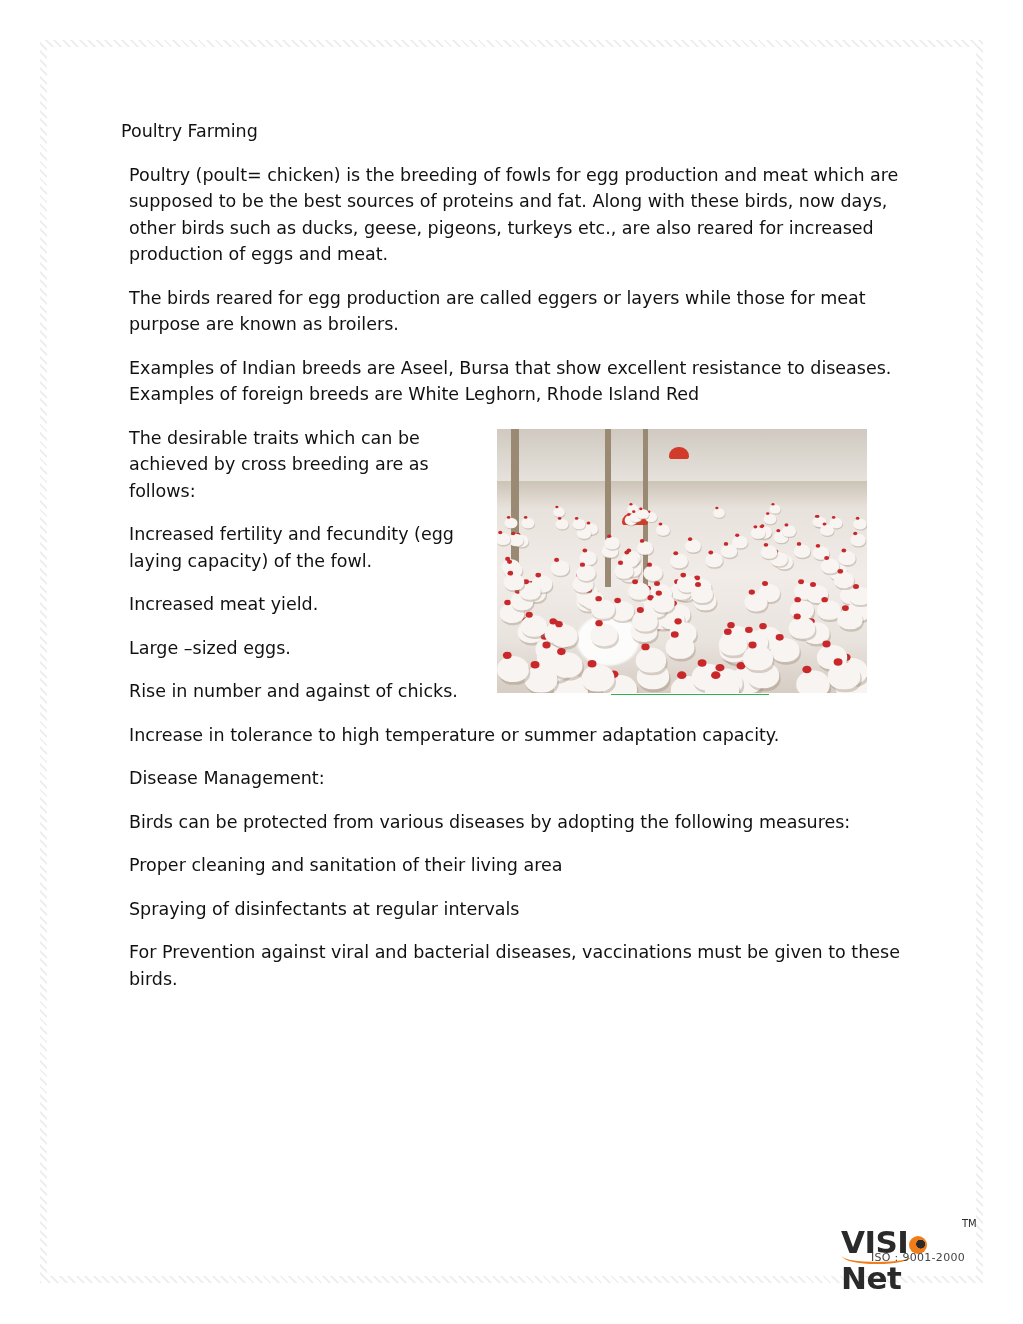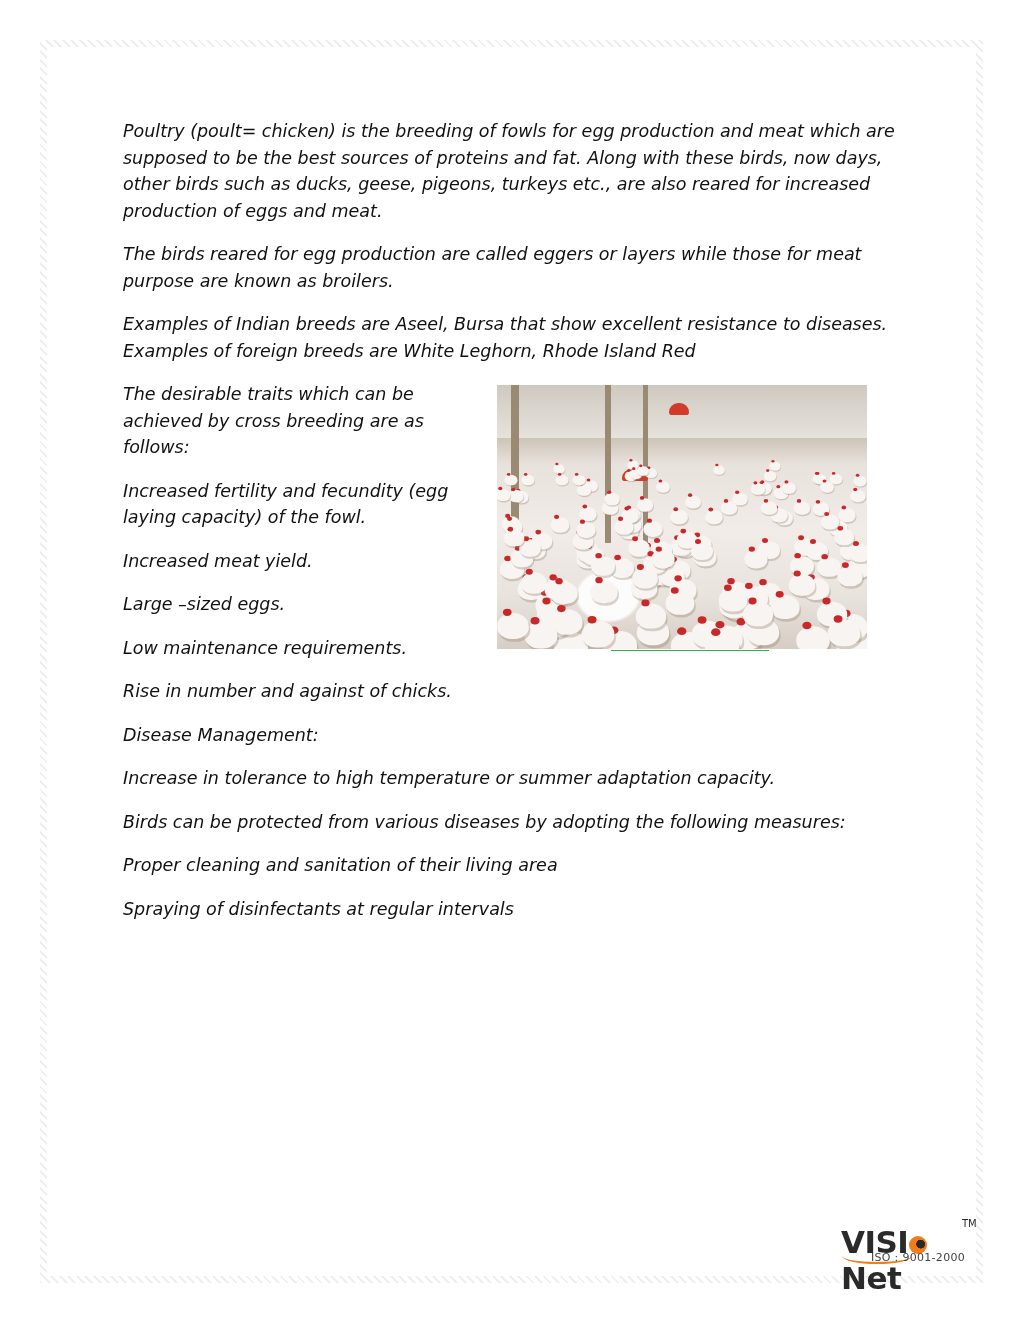--- a/index.html
+++ b/index.html
@@ -17,21 +17,21 @@
       mask: linear-gradient(#000 0 0) padding-box exclude, linear-gradient(#000 0 0);
     }
     .page-border-inner {
       position: absolute; left: 47px; top: 47px; width: 929px; height: 1229px;
       background: #ffffff;
     }
     .content {
       position: absolute; left: 121px; top: 118px; width: 790px;
       font-size: 17.5px; line-height: 26.5px;
     }
-    .p { margin: 0 0 17px 2px; font-style: italic; }
+    .p { margin: 0 0 17px 8px; }
     .title { margin: 0 0 17px 0; font-size: 17.5px; font-weight: normal; }
     .float-img {
       float: right; width: 370px; height: 264px; margin: 4px 44px 10px 20px;
       position: relative;
     }
     .photo {
       width: 370px; height: 264px; display: block; overflow: hidden; position: relative;
       background:
         radial-gradient(ellipse at 30% 80%, rgba(255,255,255,0.9) 0 8%, transparent 9%),
         linear-gradient(180deg, #d9d4cc 0%, #c7beb0 18%, #e8e2dc 30%, #f1ece8 55%, #e9e3de 80%, #d6cdc3 100%);
@@ -68,20 +68,21 @@
       border-bottom: 2px solid #f07d1a; border-radius: 0 0 60% 60%;
     }
   </style>
 </head>
 <body>
 
 <div class="page-border"></div>
 <div class="page-border-inner"></div>
 
 <div class="content">
+  <h1 class="title">Poultry Farming</h1>
 
   <p class="p">Poultry (poult= chicken) is the breeding of fowls for egg production and meat which are supposed to be the best sources of proteins and fat. Along with these birds, now days, other birds such as ducks, geese, pigeons, turkeys etc., are also reared for increased production of eggs and meat.</p>
   <p class="p">The birds reared for egg production are called eggers or layers while those for meat purpose are known as broilers.</p>
   <p class="p">Examples of Indian breeds are Aseel, Bursa that show excellent resistance to diseases. Examples of foreign breeds are White Leghorn, Rhode Island Red</p>
 
   <div class="float-img">
     <div class="photo" title="Poultry farm shed with white chickens">
       <div class="roof"></div>
       <div class="beam" style="left:14px"></div>
       <div class="beam" style="left:108px;width:6px"></div>
@@ -231,28 +232,28 @@
           <div class="hen" style="left: 115.813px; top: 133.39px; transform: scale(0.87);"></div>
         </div>
     </div>
     <div class="img-link-underline"></div>
   </div>
 
   <p class="p">The desirable traits which can be achieved by cross breeding are as follows:</p>
   <p class="p">Increased fertility and fecundity (egg laying capacity) of the fowl.</p>
   <p class="p">Increased meat yield.</p>
   <p class="p">Large –sized eggs.</p>
-  <p class="p">Low maintenance requirements.</p>
   <p class="p">Rise in number and against of chicks.</p>
+  <p class="p">Increase in tolerance to high temperature or summer adaptation capacity.</p>
+
   <p class="p">Disease Management:</p>
-
-  <p class="p">Increase in tolerance to high temperature or summer adaptation capacity.</p>
   <p class="p">Birds can be protected from various diseases by adopting the following measures:</p>
   <p class="p">Proper cleaning and sanitation of their living area</p>
   <p class="p">Spraying of disinfectants at regular intervals</p>
+  <p class="p">For Prevention against viral and bacterial diseases, vaccinations must be given to these birds.</p>
 </div>
 
 <div class="logo">
   <div class="logo-swoosh"></div>
   <div class="logo-word">
     <span>VISI</span><span class="o"></span><span>Net</span>
   </div>
   <div class="logo-tm">TM</div>
   <div class="logo-iso">ISO : 9001-2000</div>
 </div>

